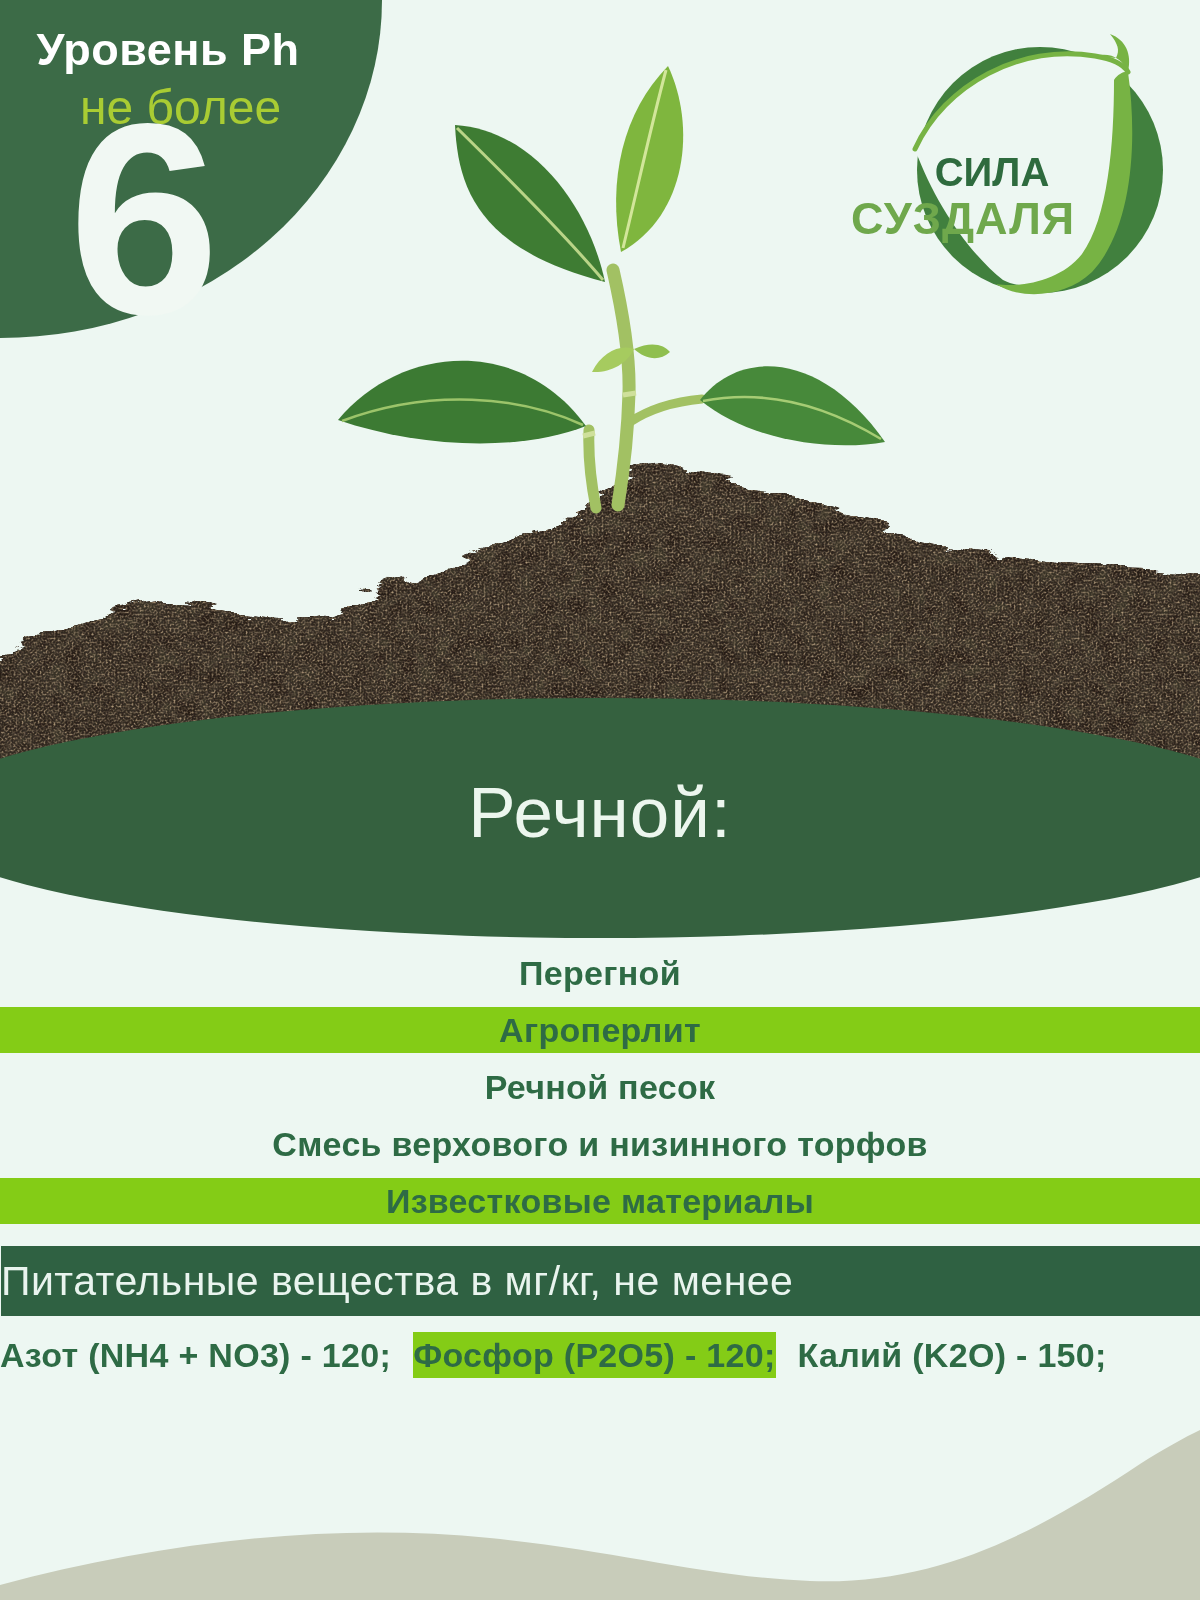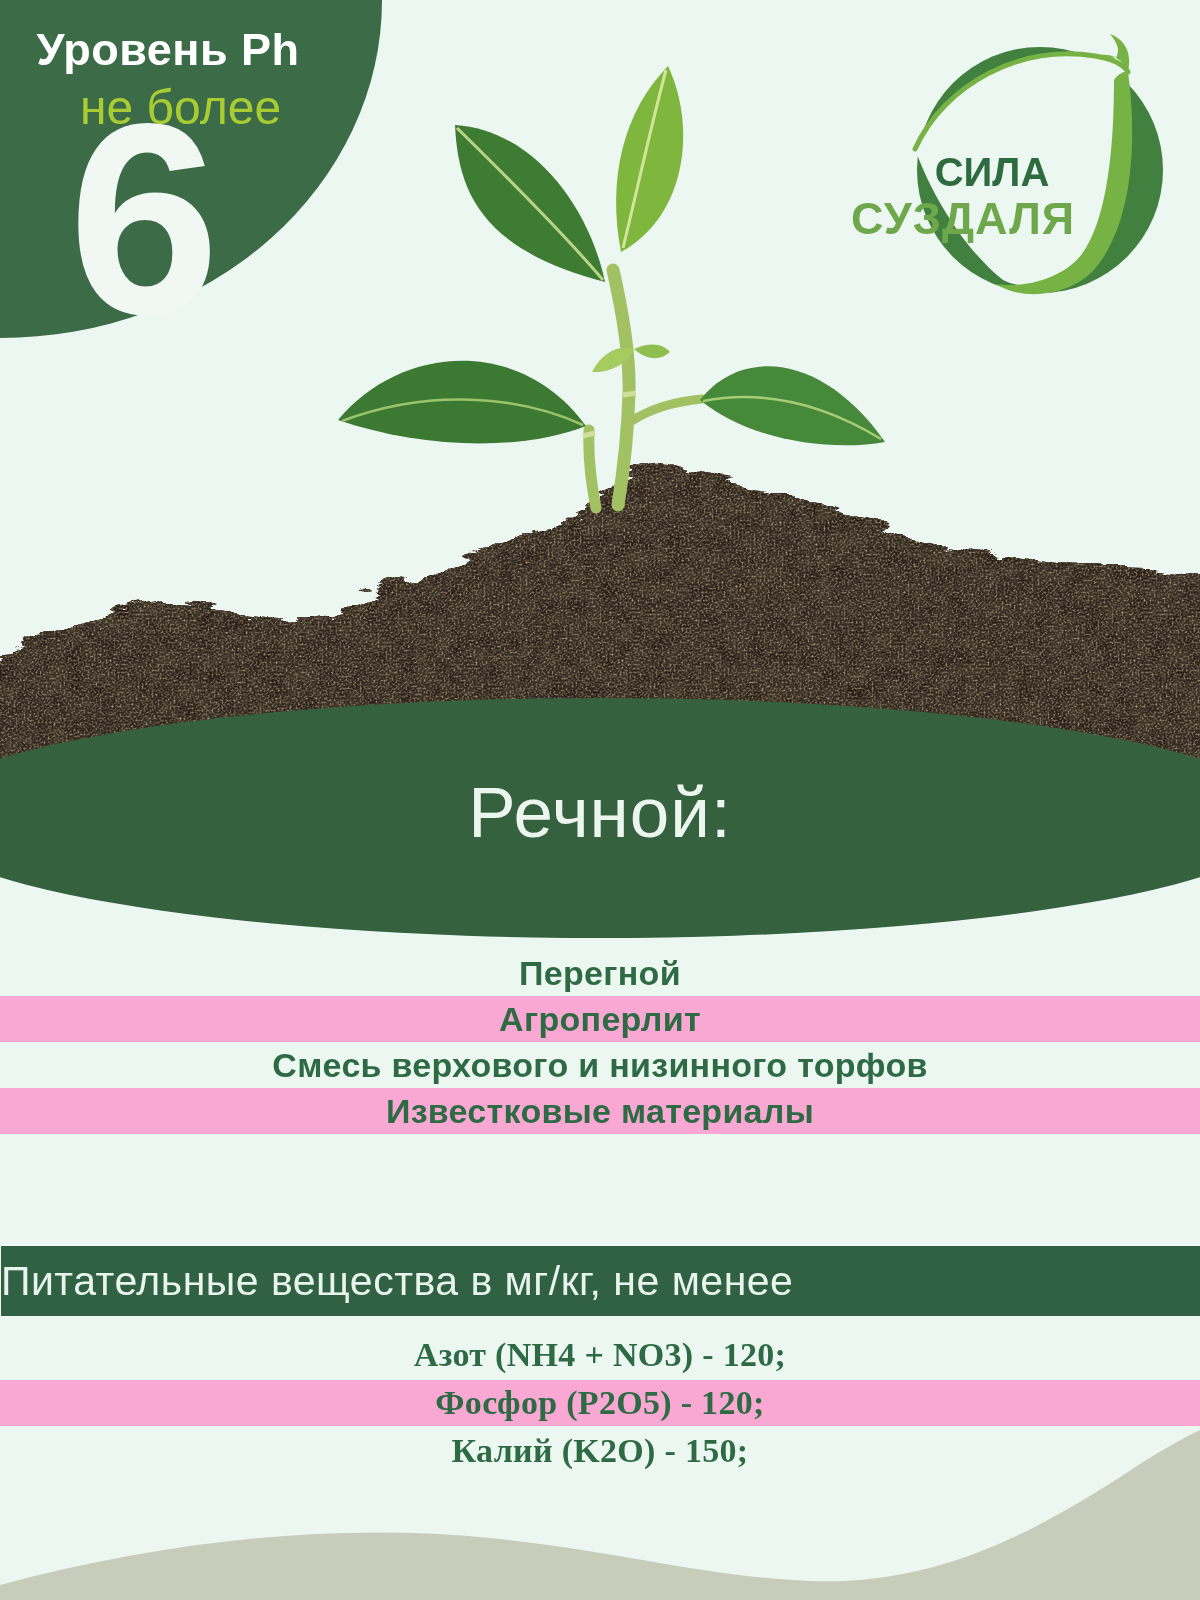--- a/index.html
+++ b/index.html
@@ -27,27 +27,27 @@
   }
   
   .logo{position:absolute;left:820px;top:14px;width:372px;height:312px;}
   
   .scene{position:absolute;left:0;top:60px;width:1200px;height:960px;}
   .sostav-title{
     position:absolute;left:0;top:772px;width:1200px;text-align:center;
     color:#ecf6ee;font-size:71px;font-weight:300;letter-spacing:1px;
   }
   
-  .comp-list{position:absolute;left:0;top:950px;width:1200px;display:flex;flex-direction:column;}
-  .nutr-list{position:absolute;left:0;top:1332px;width:1200px;display:flex;flex-direction:column;gap:2px;font-family:Liberation Serif, serif;}
+  .comp-list{position:absolute;left:0;top:950px;width:1200px;display:flex;flex-direction:column;gap:11px;}
+  .nutr-list{position:absolute;left:0;top:1332px;width:1200px;display:flex;flex-direction:row;gap:22px;}
   .row{
     height:46px;display:flex;align-items:center;justify-content:center;
     color:#2e6b45;font-size:34px;font-weight:bold;letter-spacing:.3px;
   }
-  .row.stripe{background:#f9a8d4;}
+  .row.stripe{background:#84cc16;}
   
   .nutr-band{
     position:absolute;left:1px;top:1246px;width:1200px;height:70px;background:#2f6142;
     display:flex;align-items:center;justify-content:flex-start;
   }
   .nutr-band-text{color:#e9f4ee;font-size:41px;font-weight:normal;letter-spacing:.5px;}
   
   .wave{position:absolute;left:0;bottom:0;width:1200px;height:170px;}
 </style>
 </head>
@@ -151,20 +151,21 @@
     </g>
 
     <ellipse cx="600" cy="818" rx="690" ry="120" fill="#35613f"></ellipse>
   </svg>
 
   <div class="sostav-title">Речной:</div>
 
   <div class="comp-list">
     <div class="row">Перегной</div>
     <div class="row stripe">Агроперлит</div>
+    <div class="row">Речной песок</div>
     <div class="row">Смесь верхового и низинного торфов</div>
     <div class="row stripe">Известковые материалы</div>
   </div>
 
   <div class="nutr-band">
     <div class="nutr-band-text">Питательные вещества в мг/кг, не менее</div>
   </div>
 
   <div class="nutr-list">
     <div class="row">Азот (NH4 + NO3) - 120;</div>

